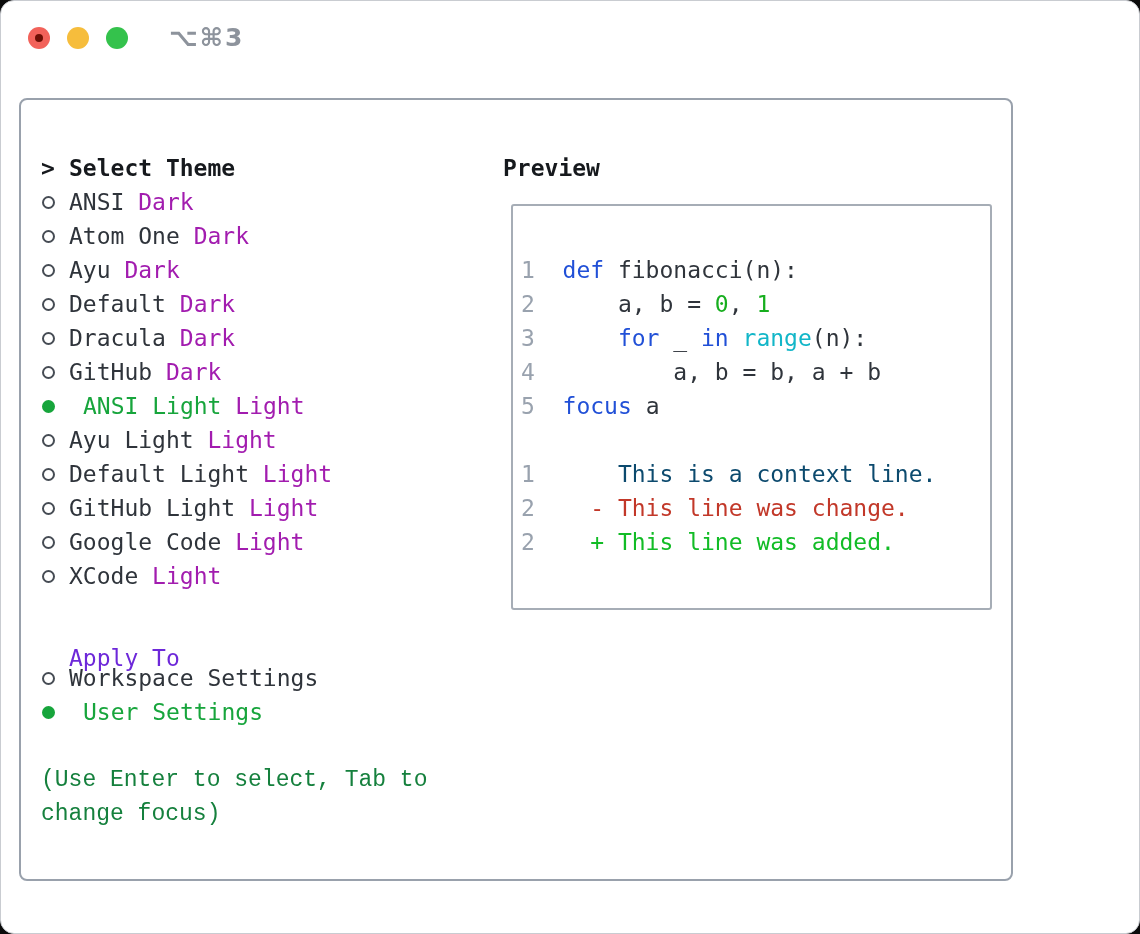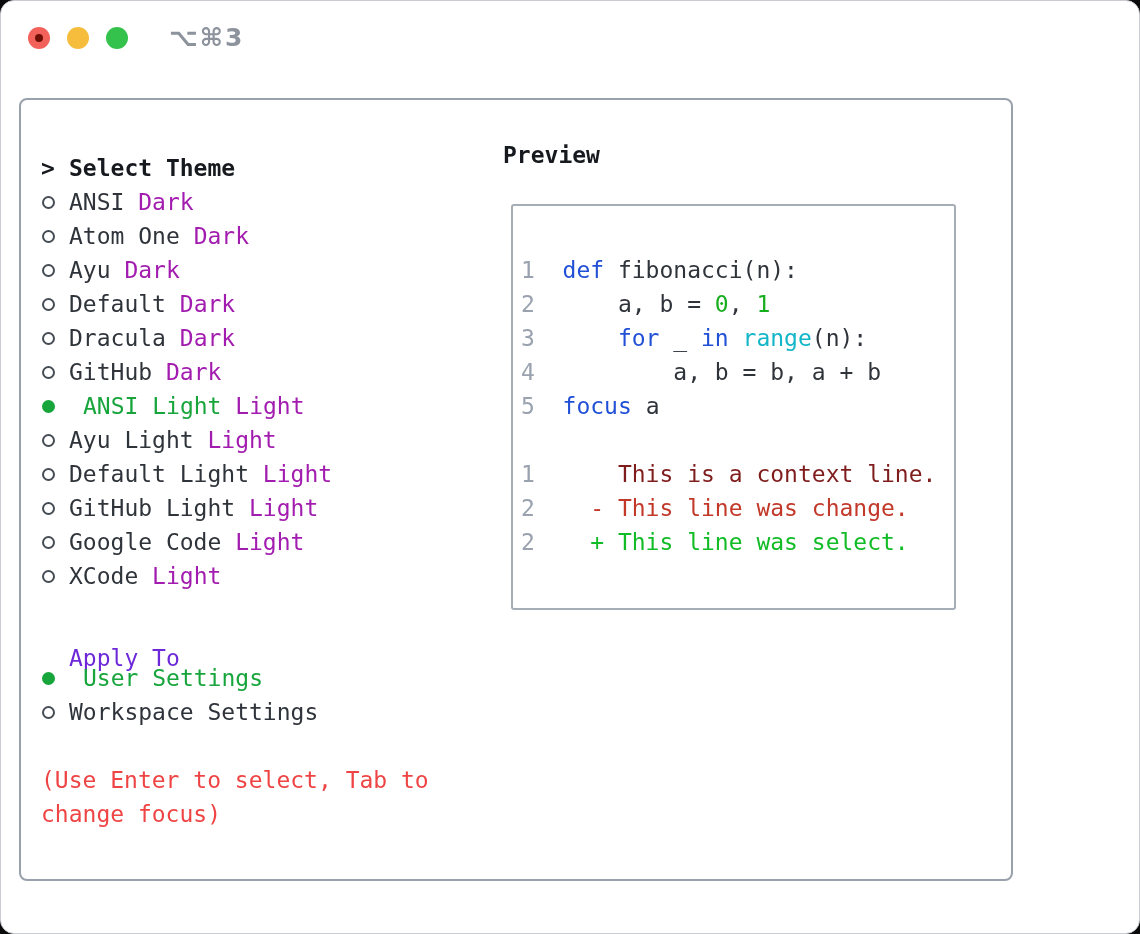--- a/index.html
+++ b/index.html
@@ -31,37 +31,37 @@
   .mkcell{display:inline-flex;width:14px;margin-right:14px;height:34px;align-items:center;justify-content:center;flex:none;}
   .radio{width:13px;height:13px;border-radius:50%;border:2px solid #464c54;background:transparent;}
   .radio.sel{background:#17a53c;border-color:#17a53c;}
   .arrow{font-weight:bold;color:#16191d;}
   .tok{white-space:pre;}
   .name{color:#2f343b;}
   .name.sel{color:#17a53c;margin-left:14px;}
   .suffix{color:#a21caf;margin-left:1ch;}
   .hdr{font-weight:bold;color:#16191d;}
   .subhdr{color:#6d28d9;margin-top:28px;}
-  .hint{color:#ef4444;height:34px;line-height:34px;white-space:pre;}
+  .hint{color:#15803d;height:34px;line-height:34px;white-space:pre;font-family:Liberation Mono, monospace;}
   .left-col{position:absolute;left:20px;top:51px;}
   .spacer{height:34px;}
   
-  .preview-title{position:absolute;left:482px;top:38px;height:34px;line-height:34px;font-weight:bold;color:#16191d;}
+  .preview-title{position:absolute;left:482px;top:51px;height:34px;line-height:34px;font-weight:bold;color:#16191d;}
   .preview-box{
-    position:absolute;left:490px;top:104px;width:445px;height:406px;
+    position:absolute;left:490px;top:104px;width:481px;height:406px;
     border:2px solid #a6adb6;border-radius:3px;background:#ffffff;
     padding:47px 0 0 8px;overflow:hidden;
   }
   .cline{height:34px;line-height:34px;white-space:pre;font-size:23px;}
   .lnum{display:inline-block;width:3ch;color:#99a2ae;white-space:pre;}
   .fg{color:#2f343b;}
   .kw{color:#2150d7;}
   .bi{color:#12b6c8;}
   .num{color:#17ae1e;}
-  .ctx{color:#7f1d1d;}
+  .ctx{color:#0c4a6e;}
   .del{color:#c23829;}
   .add{color:#12bc26;}
 </style>
 </head>
 <body>
 
 <div class="window">
 
   <div class="titlebar">
     <span class="tl red"></span>
@@ -140,42 +140,42 @@
         <span class="tok suffix">Light</span>
       </div>
 
       <div class="spacer"></div>
 
       <div class="row">
         <span class="mkcell"></span>
         <span class="tok subhdr">Apply To</span>
       </div>
       <div class="row">
+        <span class="mkcell"><span class="radio"></span></span>
+        <span class="tok name">Workspace Settings</span>
+      </div>
+      <div class="row">
         <span class="mkcell"><span class="radio sel"></span></span>
         <span class="tok name sel">User Settings</span>
-      </div>
-      <div class="row">
-        <span class="mkcell"><span class="radio"></span></span>
-        <span class="tok name">Workspace Settings</span>
       </div>
 
       <div class="spacer"></div>
 
       <div class="hint">(Use Enter to select, Tab to</div>
       <div class="hint">change focus)</div>
     </div>
 
     <div class="preview-title mono">Preview</div>
 
     <div class="preview-box">
       <div class="cline"><span class="lnum">1</span><span class="tok kw">def</span><span class="tok fg"> fibonacci(n):</span></div>
       <div class="cline"><span class="lnum">2</span><span class="tok fg">    a, b = </span><span class="tok num">0</span><span class="tok fg">, </span><span class="tok num">1</span></div>
       <div class="cline"><span class="lnum">3</span><span class="tok fg">    </span><span class="tok kw">for</span><span class="tok fg"> _ </span><span class="tok kw">in</span><span class="tok fg"> </span><span class="tok bi">range</span><span class="tok fg">(n):</span></div>
       <div class="cline"><span class="lnum">4</span><span class="tok fg">        a, b = b, a + b</span></div>
       <div class="cline"><span class="lnum">5</span><span class="tok kw">focus</span><span class="tok fg"> a</span><span class="tok fg gutterpad" style="order:-1">    </span></div>
       <div class="cline"></div>
       <div class="cline"><span class="lnum">1</span><span class="tok ctx">    This is a context line.</span></div>
       <div class="cline"><span class="lnum">2</span><span class="tok fg">  </span><span class="tok del">- This line was change.</span></div>
-      <div class="cline"><span class="lnum">2</span><span class="tok fg">  </span><span class="tok add">+ This line was select.</span></div>
+      <div class="cline"><span class="lnum">2</span><span class="tok fg">  </span><span class="tok add">+ This line was added.</span></div>
     </div>
 
   </div>
 </div>
 
 </body></html>

